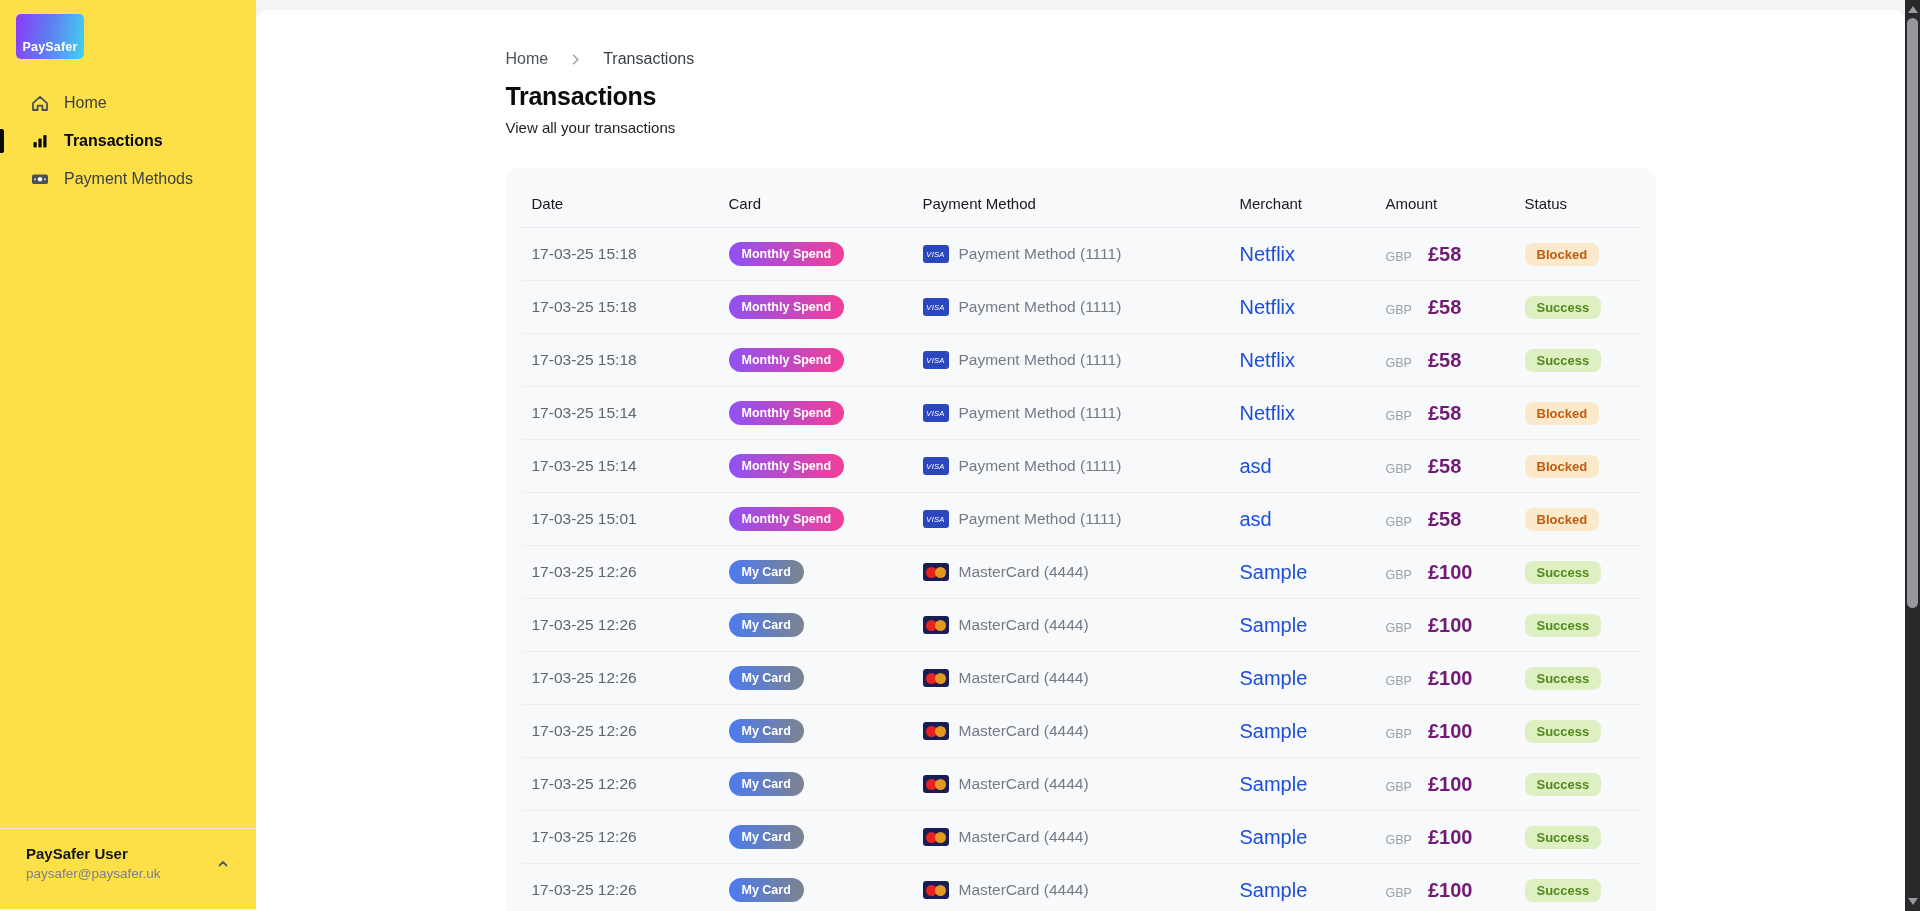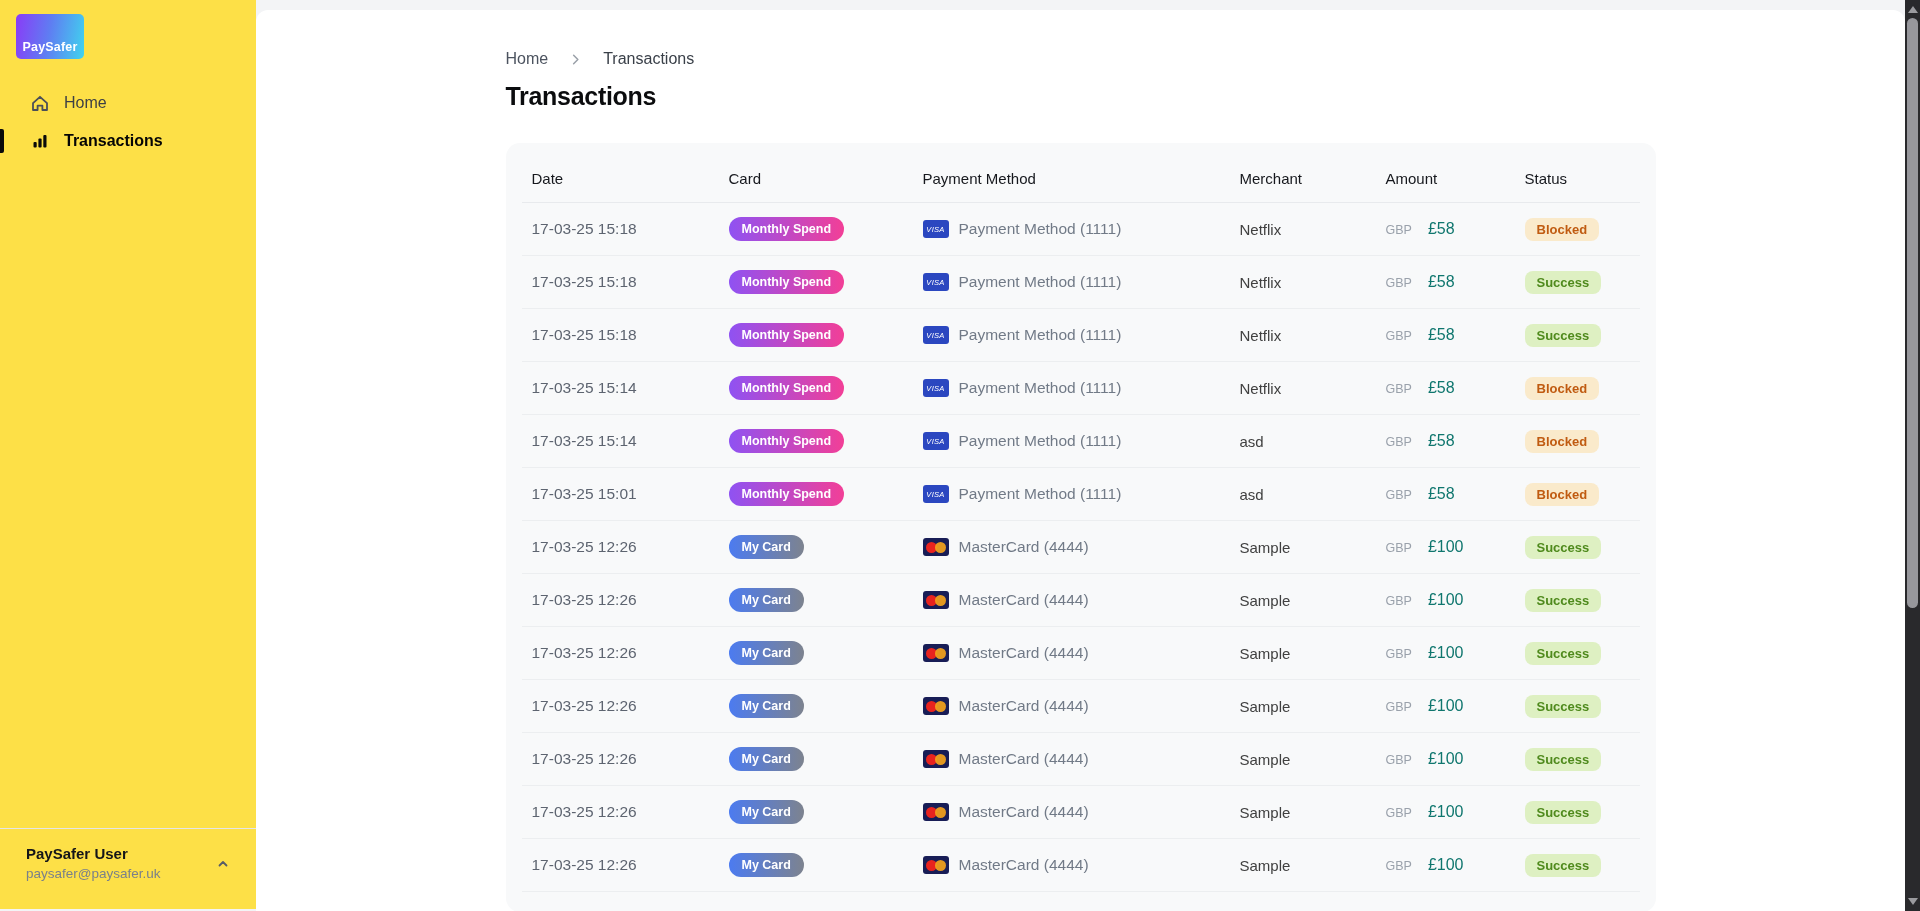--- a/index.html
+++ b/index.html
@@ -75,21 +75,21 @@
   thead th {
     text-align:left; font-size:15px; font-weight:400; color:#16181d;
     padding:27px 8px 15px 0; border-bottom:1px solid #e8eaed;
   }
   thead th:first-child, tbody td:first-child { padding-left:10px; }
   tbody td {
     padding:14px 8px 14px 0; border-bottom:1px solid #eceef0;
     font-size:15.5px; vertical-align:middle; height:49px;
   }
   .cell-date { color:#5d6470; }
-  .cell-merchant { color:#404040; font-size:15px; }
+  .cell-merchant { color:#1d4ed8; font-size:20px; }
 
   .card-badge {
     display:inline-block; color:#fff; font-size:12.5px; font-weight:700;
     padding:5px 13px; border-radius:12px; white-space:nowrap;
   }
   .card-badge.pink { background:linear-gradient(90deg,#8f52f2,#f23f97); }
   .card-badge.blue { background:linear-gradient(90deg,#4c7bf0,#7d838f); }
 
   .pm-wrap { display:flex; align-items:center; gap:10px; }
   .pm-icon {
@@ -97,21 +97,21 @@
     display:flex; align-items:center; justify-content:center; position:relative;
   }
   .pm-icon.visa { background:#2b47c0; color:#fff; font-size:7.5px; font-weight:400; font-style:italic; letter-spacing:.3px; }
   .pm-icon.mastercard { background:#181d56; }
   .mc-red, .mc-yellow { position:absolute; width:11px; height:11px; border-radius:50%; top:3.5px; }
   .mc-red { left:3px; background:#e8231f; }
   .mc-yellow { right:3px; background:#f5a31b; opacity:.92; }
   .pm-label { color:#717a87; }
 
   .amount-currency { font-size:12.5px; color:#9aa1ab; font-weight:500; margin-right:16px; }
-  .amount-value { font-size:16px; font-weight:400; color:#0f766e; }
+  .amount-value { font-size:20px; font-weight:700; color:#701a75; }
 
   .status-badge {
     display:inline-block; padding:4px 12px; border-radius:8px;
     font-size:13px; font-weight:600; white-space:nowrap;
   }
   .status-badge.status-blocked { background:#faeacb; color:#c05b11; }
   .status-badge.status-success { background:#def0c2; color:#4f8a1d; }
 
   
   .scrollbar { position:absolute; right:0; top:0; width:15px; height:911px; background:#29292c; }
@@ -148,20 +148,31 @@
     </div>
     <div class="nav-item active">
       <span class="nav-icon">
         <svg viewBox="0 0 20 20" width="20" height="20" fill="currentColor">
             <rect x="3.5" y="11" width="3.2" height="5.5" rx="1"></rect>
             <rect x="8.4" y="7.5" width="3.2" height="9" rx="1"></rect>
             <rect x="13.3" y="4" width="3.2" height="12.5" rx="1"></rect>
           </svg>
       </span>
       <span>Transactions</span>
+    </div>
+    <div class="nav-item">
+      <span class="nav-icon">
+        <svg viewBox="0 0 20 20" width="20" height="20">
+            <rect x="2" y="5.6" width="16" height="9.4" rx="1.8" fill="currentColor"></rect>
+            <circle cx="10" cy="10.3" r="2.3" fill="#f4f4f6"></circle>
+            <rect x="4.2" y="9.5" width="1.6" height="1.6" fill="#f4f4f6"></rect>
+            <rect x="14.2" y="9.5" width="1.6" height="1.6" fill="#f4f4f6"></rect>
+          </svg>
+      </span>
+      <span>Payment Methods</span>
     </div>
   </nav>
 
   <div class="user-menu">
     <div class="user-name">PaySafer User</div>
     <div class="user-email">paysafer@paysafer.uk</div>
     <span class="user-chevron">
       <svg viewBox="0 0 14 14" width="14" height="14" fill="none" stroke="currentColor" stroke-width="1.8" stroke-linecap="round" stroke-linejoin="round">
           <path d="M3.5 8.5 7 5l3.5 3.5"></path>
         </svg>
@@ -175,20 +186,21 @@
       <span class="bc-home">Home</span>
       <span class="bc-sep">
         <svg viewBox="0 0 16 16" width="15" height="15" fill="none" stroke="currentColor" stroke-width="1.6" stroke-linecap="round" stroke-linejoin="round">
             <path d="M6 3.5 10.5 8 6 12.5"></path>
           </svg>
       </span>
       <span class="bc-current">Transactions</span>
     </div>
 
     <h1 class="page-title">Transactions</h1>
+    <div class="page-subtitle">View all your transactions</div>
 
     <div class="table-card">
       <table>
         <colgroup>
           <col class="c-date">
             <col class="c-card">
             <col class="c-pm">
           <col class="c-merchant">
             <col class="c-amount">
             <col>

